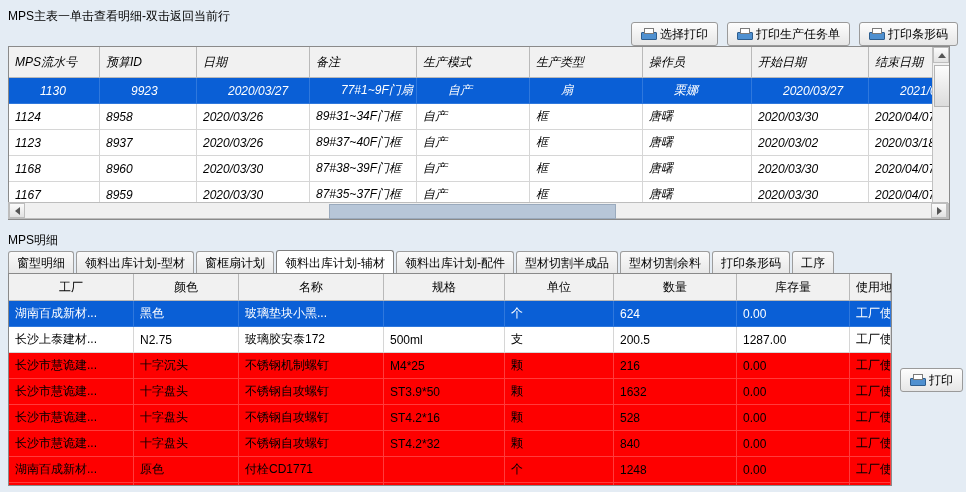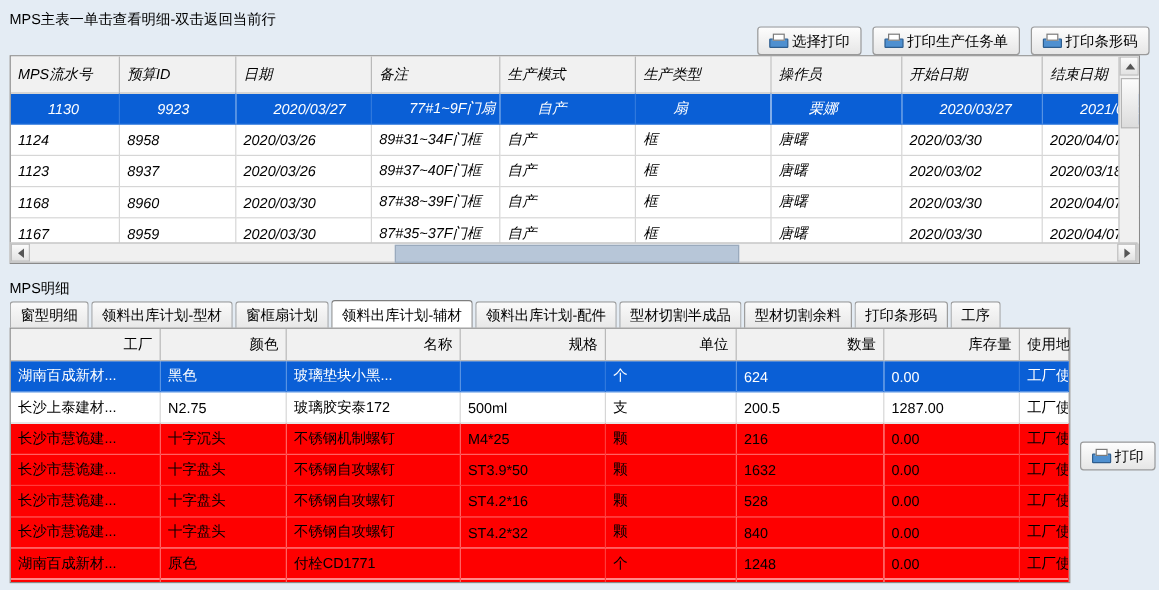--- a/index.html
+++ b/index.html
@@ -118,21 +118,21 @@
     border-color:#7f7f7f;
   }
 
   .dgrid-wrap{
     position:absolute;left:8px;top:273px;width:882px;height:211px;
     background:#fff;border:1px solid #8a8a8a;overflow:hidden;
   }
   table.dgrid{border-collapse:collapse;width:100%;table-layout:fixed;}
   table.dgrid th{
     background:#f1f1f1;border-right:1px solid #b9b9b9;border-bottom:1px solid #b9b9b9;
-    font-weight:normal;font-size:12px;height:26px;text-align:right;padding:0 6px;white-space:nowrap;
+    font-weight:normal;font-size:12px;height:26px;text-align:center;padding:0 6px;white-space:nowrap;
   }
   table.dgrid td{
     border-right:1px solid #d6d6d6;border-bottom:1px solid #d6d6d6;
     height:25px;padding:0 6px;font-size:12px;white-space:nowrap;overflow:hidden;
   }
   table.dgrid tr.blue td{background:#0a5fd6;color:#fff;border-right-color:#2f78dd;border-bottom-color:#2f78dd;}
   table.dgrid tr.red td{background:#fe0000;color:#000000;border-right-color:#ff3b3b;border-bottom-color:#ff3b3b;}
 
   .print-side{
     position:absolute;left:900px;top:368px;

